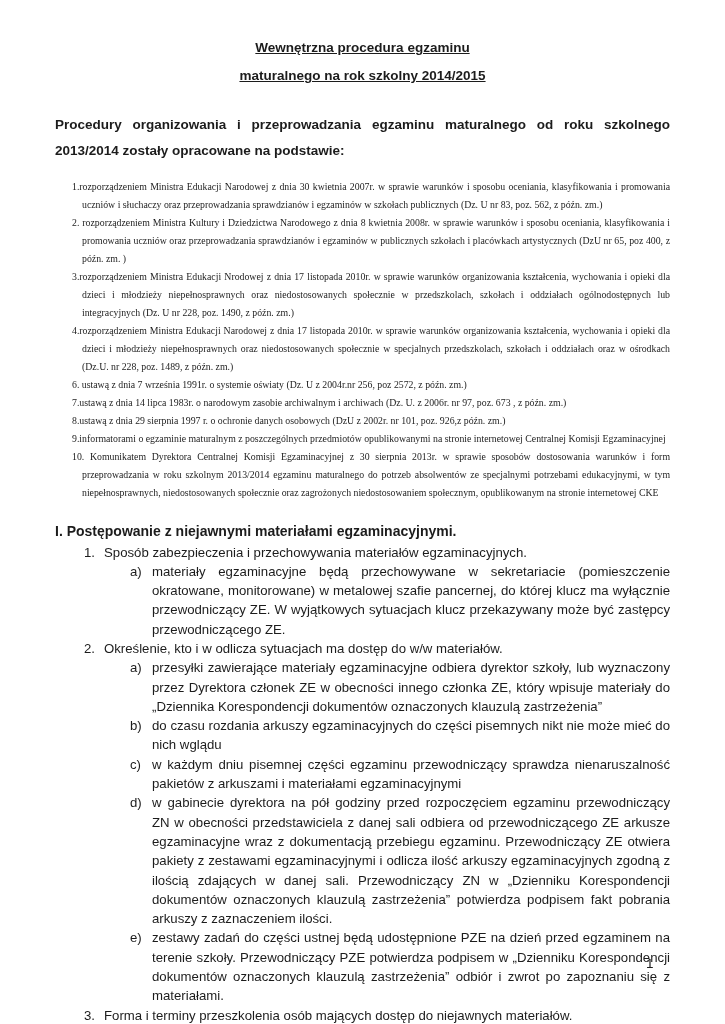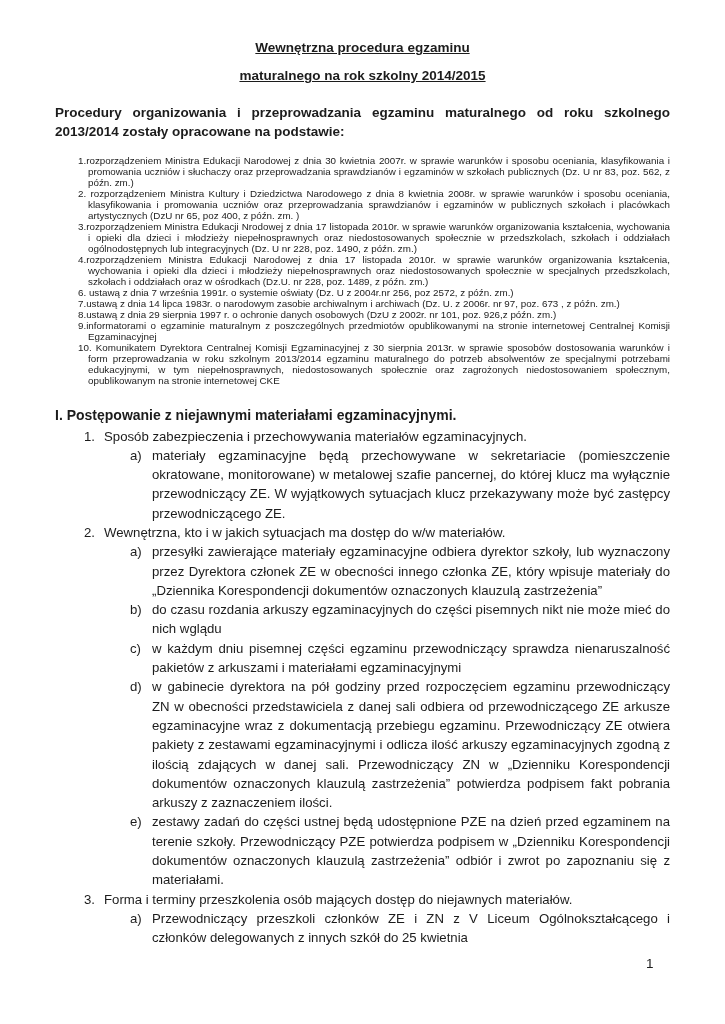--- a/index.html
+++ b/index.html
@@ -18,31 +18,32 @@
   
   .title-block { text-align: center; }
   .title-line {
     font-size: 13.5px;
     font-weight: 700;
     text-decoration: underline;
     line-height: 28px;
   }
   
   .intro {
-    margin-top: 13px;
+    margin-top: 22px;
     font-size: 13.5px;
     font-weight: 700;
-    line-height: 19px;
+    line-height: 26px;
     text-align: justify;
   }
   
   .legal {
-    margin: 6px 0 0 23px;
+    margin: 6px 0 0 17px;
     font-size: 9.8px;
-    line-height: 11px;
+    line-height: 18px;
+    font-family: Liberation Serif, serif;
   }
   .legal-item {
     padding-left: 10px;
     text-indent: -10px;
     text-align: justify;
   }
   
   .section-heading {
     margin-top: 20px;
     font-size: 14px;
@@ -98,21 +99,21 @@
       <span class="mnum">1.</span>
       <span class="mtext">Sposób zabezpieczenia i przechowywania materiałów egzaminacyjnych.</span>
     </div>
     <div class="subitem">
       <span class="snum">a)</span>
       <span class="stext">materiały egzaminacyjne będą przechowywane w sekretariacie (pomieszczenie okratowane, monitorowane) w metalowej szafie pancernej, do której klucz ma wyłącznie przewodniczący ZE. W wyjątkowych sytuacjach klucz przekazywany może być zastępcy przewodniczącego ZE.</span>
     </div>
 
     <div class="mitem-head">
       <span class="mnum">2.</span>
-      <span class="mtext">Wewnętrzna, kto i w jakich sytuacjach ma dostęp do w/w materiałów.</span>
+      <span class="mtext">Określenie, kto i w odlicza sytuacjach ma dostęp do w/w materiałów.</span>
     </div>
     <div class="subitem">
       <span class="snum">a)</span>
       <span class="stext">przesyłki zawierające materiały egzaminacyjne odbiera dyrektor szkoły, lub wyznaczony przez Dyrektora członek ZE w obecności innego członka ZE, który wpisuje materiały do „Dziennika Korespondencji dokumentów oznaczonych klauzulą zastrzeżenia”</span>
     </div>
     <div class="subitem">
       <span class="snum">b)</span>
       <span class="stext">do czasu rozdania arkuszy egzaminacyjnych do części pisemnych nikt nie może mieć do nich wglądu</span>
     </div>
     <div class="subitem">

